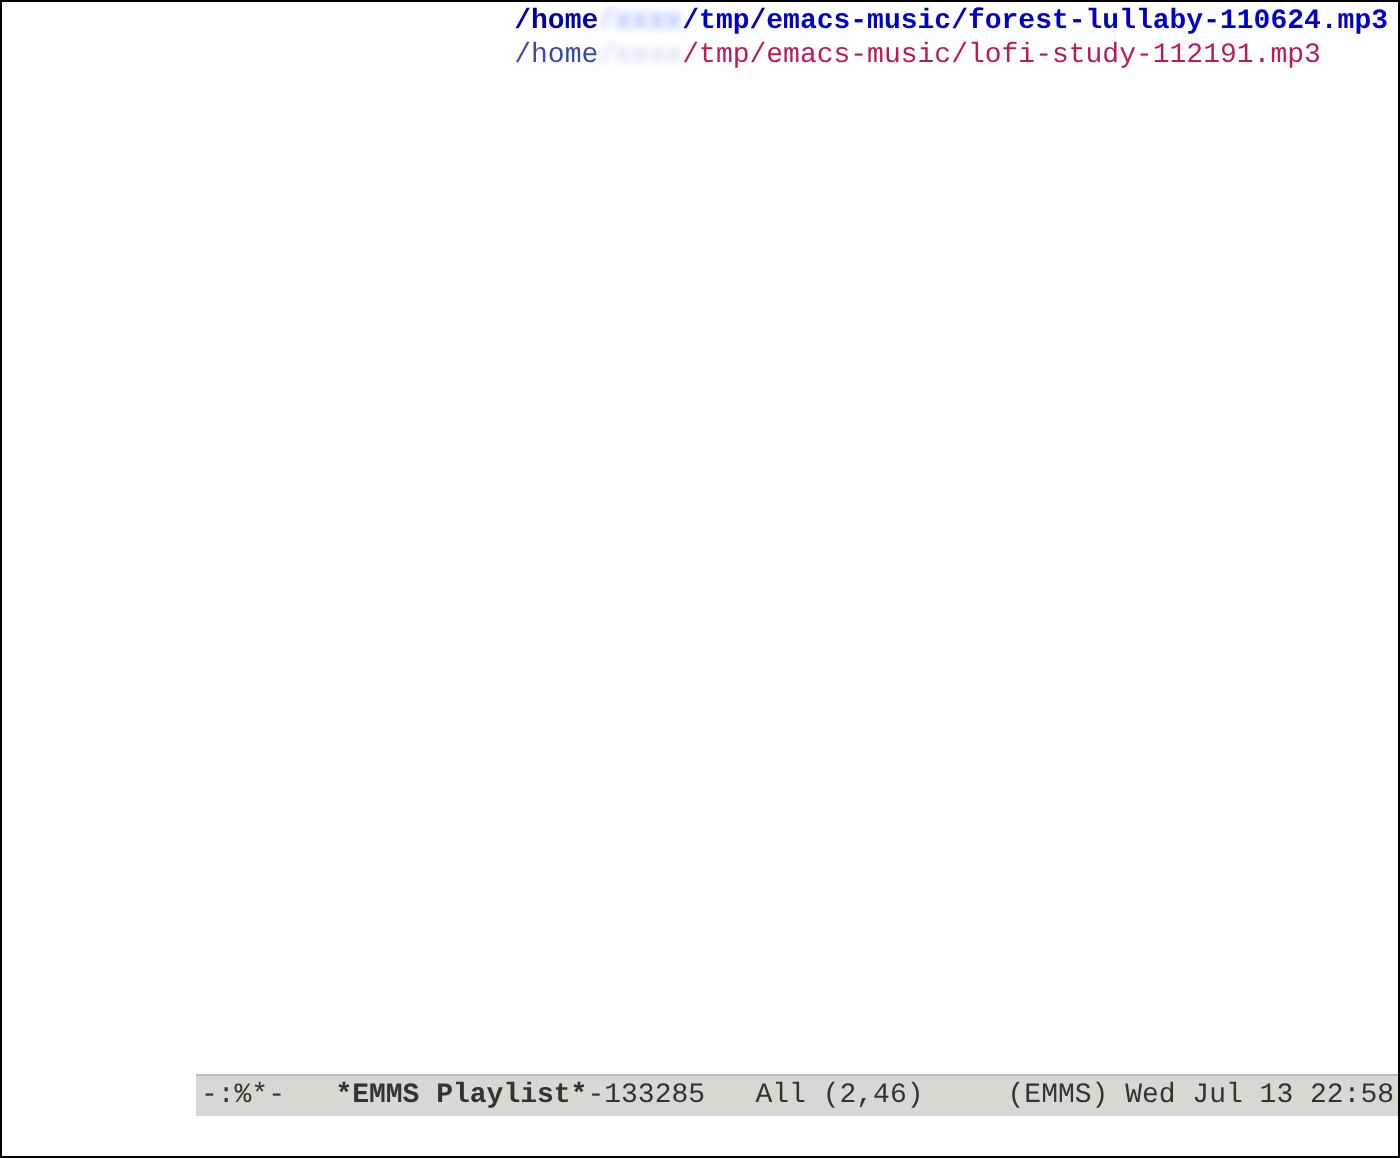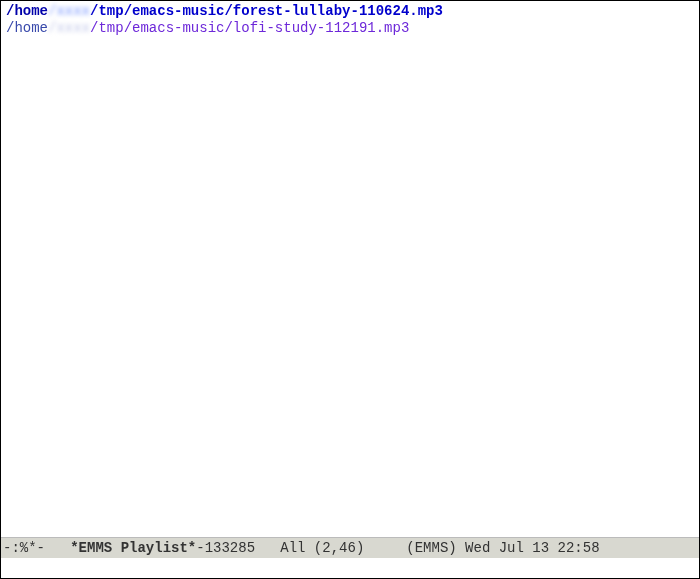--- a/index.html
+++ b/index.html
@@ -1,15 +1,15 @@
 <!DOCTYPE html>
 <html><head>
   <meta charset="utf-8">
   <style>
-    * { margin: 0; padding: 0; box-sizing: border-box; }
+    * { margin: 0; padding: 0; box-sizing: border-box; align-items: flex-end; }
     body {
       font-family: 'Courier New', Consolas, monospace;
       font-size: 14px;
       width: 700px;
       height: 579px;
       background: #fff;
       overflow: hidden;
       border: 1px solid #000;
     }
     .window {
@@ -40,21 +40,21 @@
     }
     .cursor-box {
       border: 1px solid #333;
       display: inline-block;
       width: 9px;
       height: 14px;
       vertical-align: text-bottom;
       margin-left: -1px;
     }
     .normal-track {
-      color: #6d28d9;
+      color: #be185d;
     }
     .seg-prefix {
       color: #3949ab;
     }
     .seg-redacted {
       color: #bfc5e8;
       filter: blur(2px);
       -webkit-filter: blur(2px);
     }
     .seg-prefix-bold {

